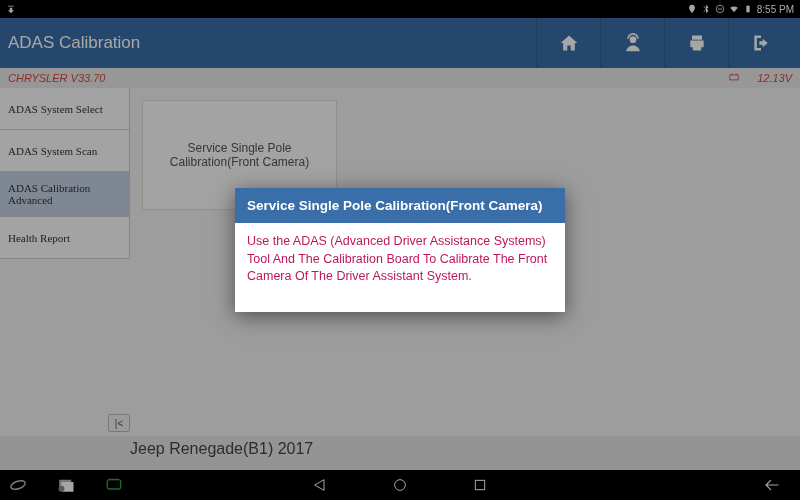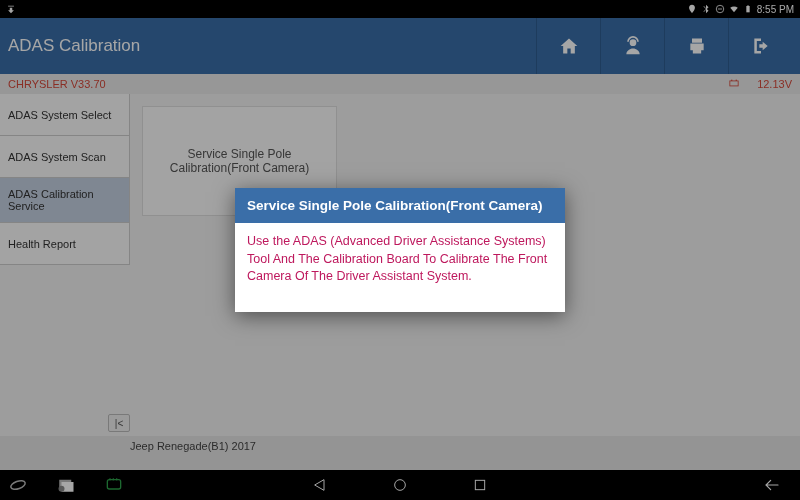--- a/index.html
+++ b/index.html
@@ -7,42 +7,42 @@
 
   .screen { width: 800px; height: 500px; display: flex; flex-direction: column; }
 
   
   .statusbar { height: 18px; background: #000; color: #fff; display: flex; align-items: center; font-size: 10px; padding: 0 6px; }
   .statusbar .left { display:flex; gap:4px; align-items:center; }
   .statusbar .right { margin-left: auto; display: flex; align-items: center; gap: 4px; }
   .sb-icon { width: 10px; height: 10px; display:inline-flex; align-items:center; justify-content:center; }
 
   
-  .appheader { height: 56px; background: #3a6ea8; display: flex; align-items: center; padding: 0 8px; color: #fff; }
+  .appheader { height: 50px; background: #3a6ea8; display: flex; align-items: center; padding: 0 8px; color: #fff; }
   .appheader .title { font-size: 17px; font-weight: 500; }
   .appheader .hbtns { margin-left: auto; display: flex; height: 100%; }
   .hbtn { width: 64px; height: 100%; border-left: 1px solid #2f5d8f; display: flex; align-items: center; justify-content: center; }
   .hbtn svg { fill: #fff; }
 
   
   .vehstrip { height: 20px; background: #e9e9e9; display: flex; align-items: center; padding: 0 8px; font-size: 11px; }
-  .vehstrip .vname { color: #d4483a; }
-  .vehstrip .volt { margin-left: auto; color: #d4483a; display:flex; gap:16px;}
+  .vehstrip .vname { color: #d4483a; font-style: italic; }
+  .vehstrip .volt { margin-left: auto; color: #d4483a; font-style: italic; display:flex; gap:16px;}
 
   
   .main { flex: 1; background: #f2f2f2; display: flex; position: relative; }
   .sidebar { width: 130px; background: #f2f2f2; display:flex; flex-direction:column; }
-  .sbitem { padding: 10px 8px; font-size: 11px; color: #333; border-bottom: 1px solid #ccc; border-right:1px solid #ccc; background:#fafafa; cursor:pointer; min-height:42px; display:flex; align-items:center;}
+  .sbitem { padding: 10px 8px; font-size: 11px; color: #333; border-bottom: 1px solid #ccc; border-right:1px solid #ccc; background:#fafafa; cursor:pointer; min-height:42px; display:flex; align-items:center;font-family:Liberation Serif, serif;}
   .sbitem.active { background: #c3cfe0; }
   .content { flex: 1; padding: 12px; position: relative; }
   .card { width: 195px; height: 110px; background: #fafafa; border: 1px solid #ddd; display:flex; align-items:center; justify-content:center; text-align:center; padding:10px; font-size:12px; color:#555; }
   .collapse-btn { position:absolute; left: 108px; bottom: 4px; width:22px; height:18px; background:#eee; border:1px solid #bbb; border-radius:2px; font-size:10px; display:flex; align-items:center; justify-content:center; color:#555;}
 
   
-  .vehdetail { height: 34px; background: #e4e4e4; padding: 3px 8px 0 130px; font-size: 11px; color: #444; line-height:1.3; }
+  .vehdetail { height: 34px; background: #e4e4e4; padding: 3px 8px 0 130px; font-size: 16px; color: #444; line-height:1.3; }
   .vinbar { display:inline-block; width:120px; height:9px; background:#000; vertical-align:middle; }
 
   
   .navbar { height: 30px; background: #000; display: flex; align-items: center; padding: 0 8px; }
   .navbar .leftnav { display:flex; gap:28px; align-items:center; }
   .navbar .centernav { margin-left:auto; margin-right:auto; display:flex; gap:60px; align-items:center; position:absolute; left:50%; transform:translateX(-50%);}
   .navbar .nicon { width:20px; height:20px; display:flex; align-items:center; justify-content:center; }
 
   
   .overlay { position: absolute; top:0; left:0; width:800px; height:500px; background: rgba(0,0,0,0.35); display:flex; align-items:center; justify-content:center; }
@@ -136,21 +136,21 @@
           <rect x="16" y="4" width="3" height="3" fill="#d4483a"></rect>
         </svg>
       <span>12.13V</span>
     </span>
   </div>
 
   <div class="main">
     <div class="sidebar">
       <div class="sbitem">ADAS System Select</div>
       <div class="sbitem">ADAS System Scan</div>
-      <div class="sbitem active">ADAS Calibration Service</div>
+      <div class="sbitem active">ADAS Calibration Advanced</div>
       <div class="sbitem">Health Report</div>
     </div>
     <div class="content">
       <div class="card">Service Single Pole Calibration(Front Camera)</div>
     </div>
     <div class="collapse-btn">|&lt;</div>
   </div>
 
   <div class="vehdetail">
     <div>Jeep Renegade(B1) 2017</div>

